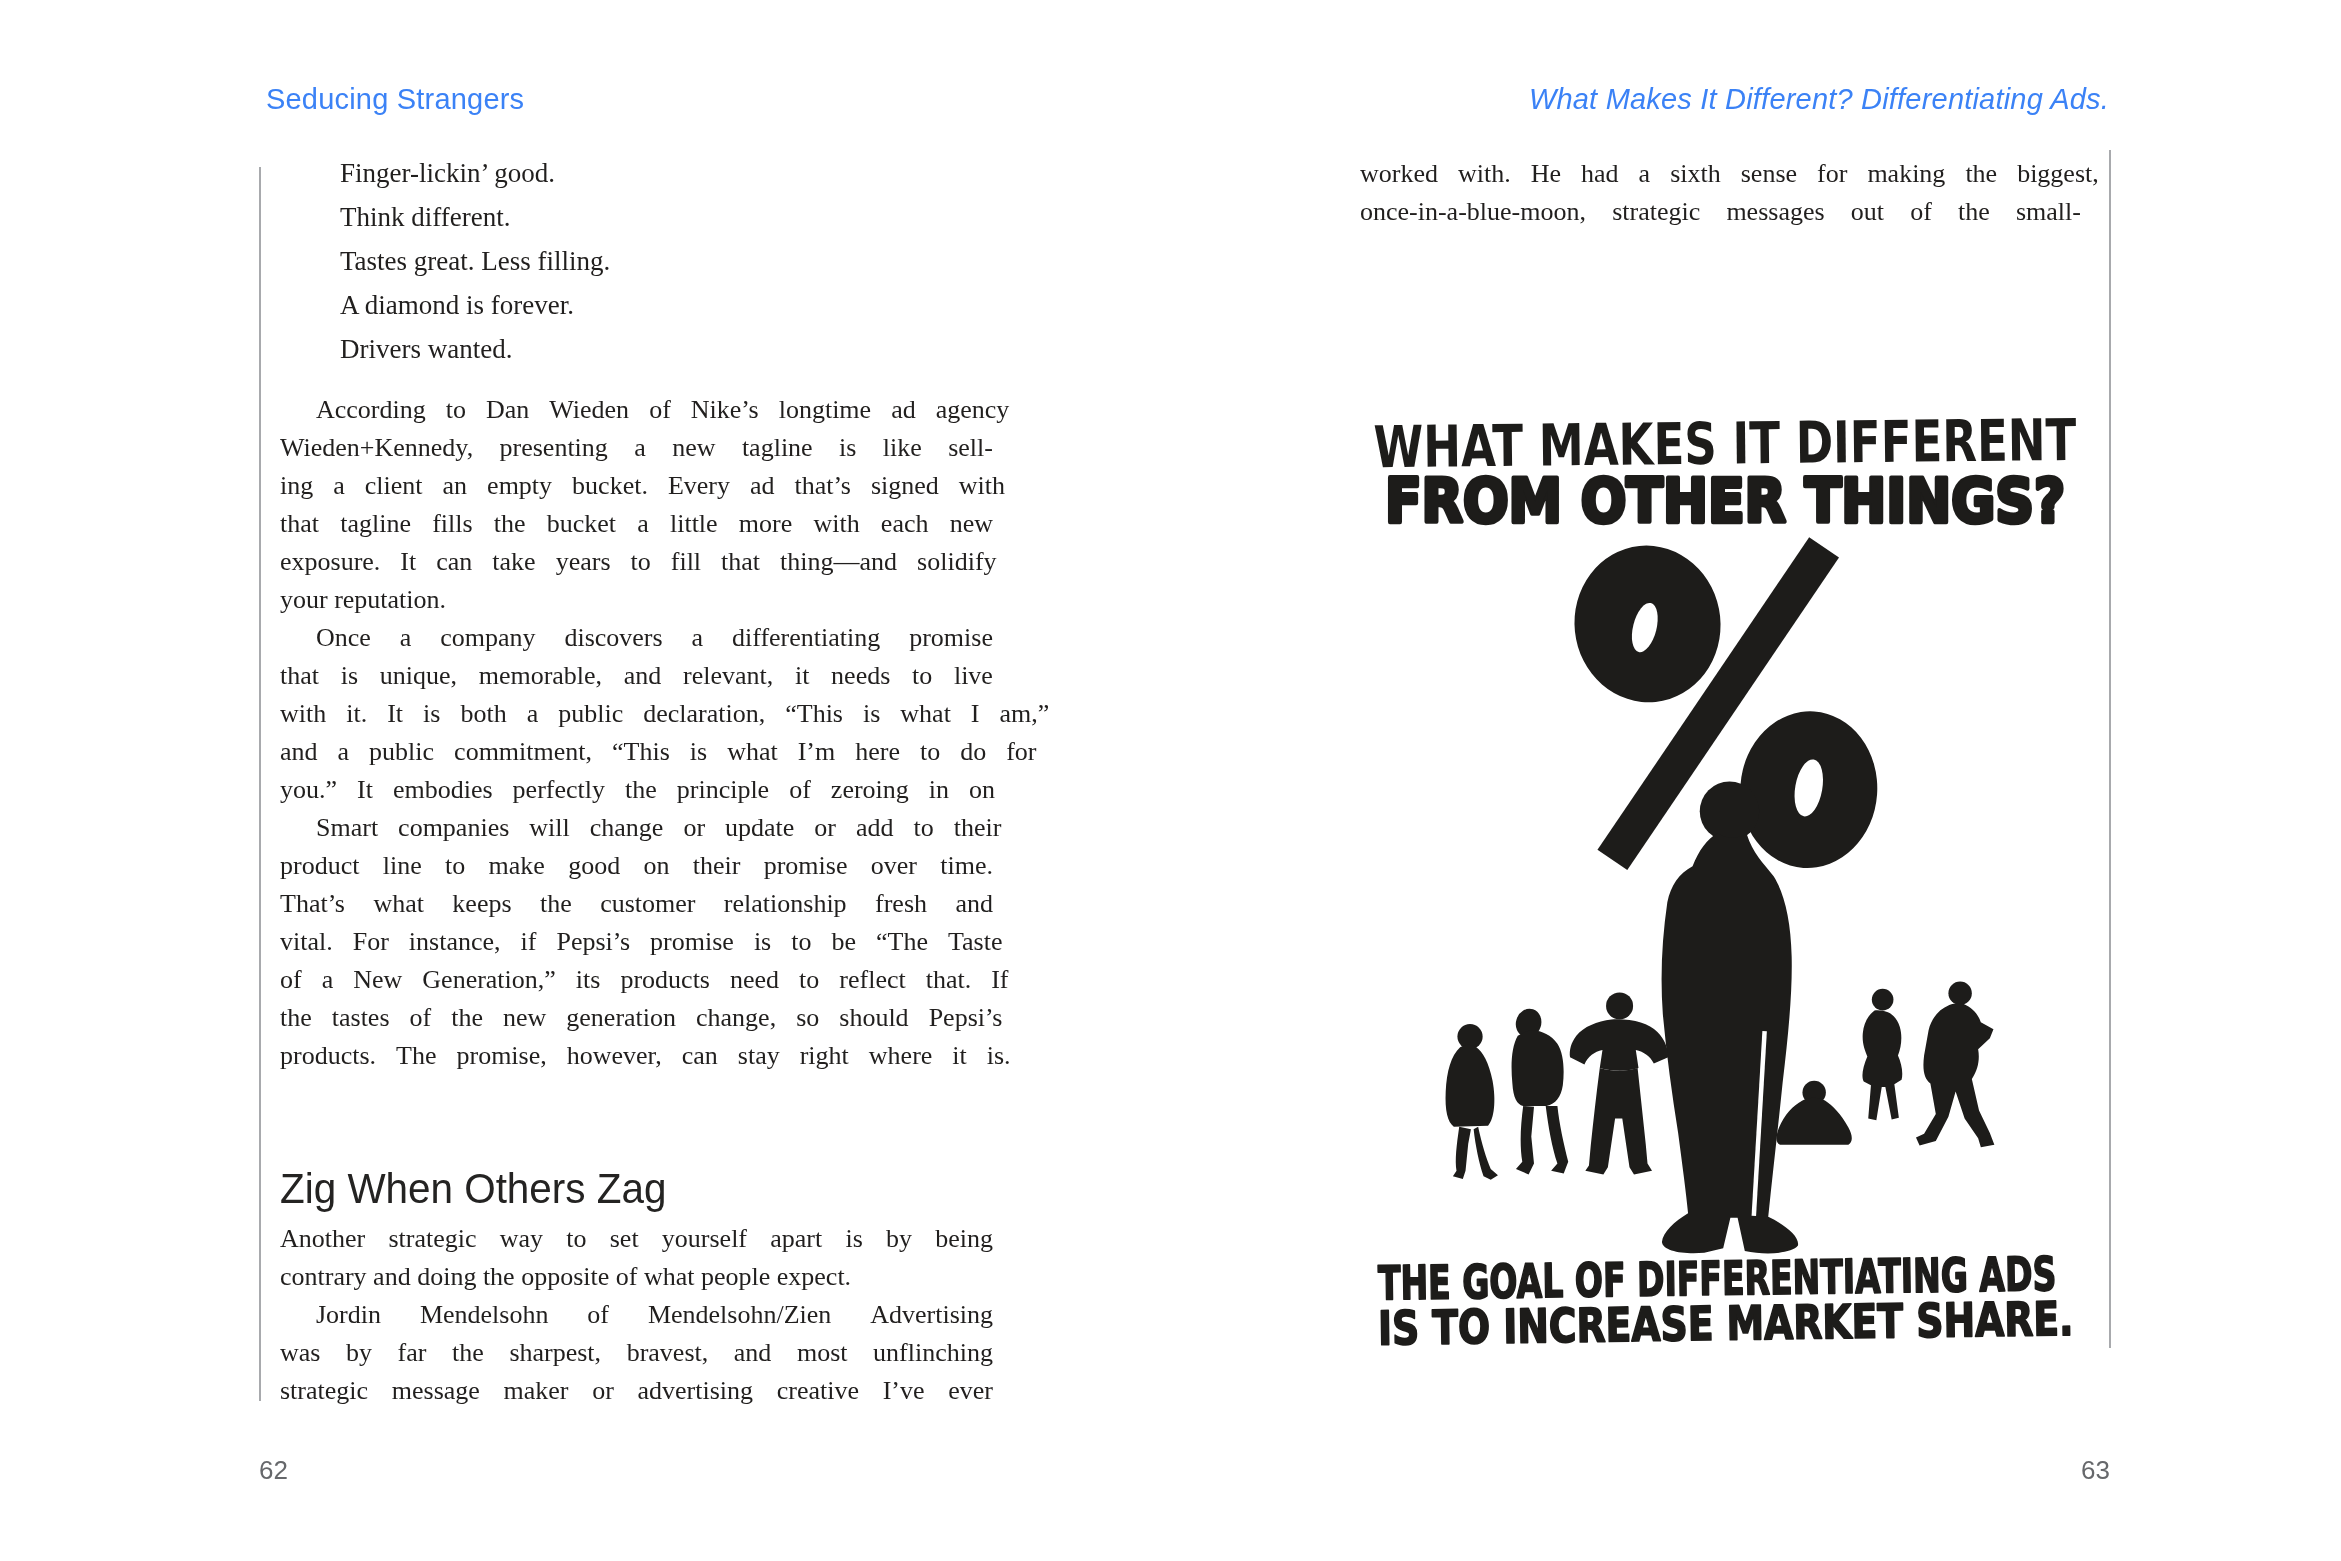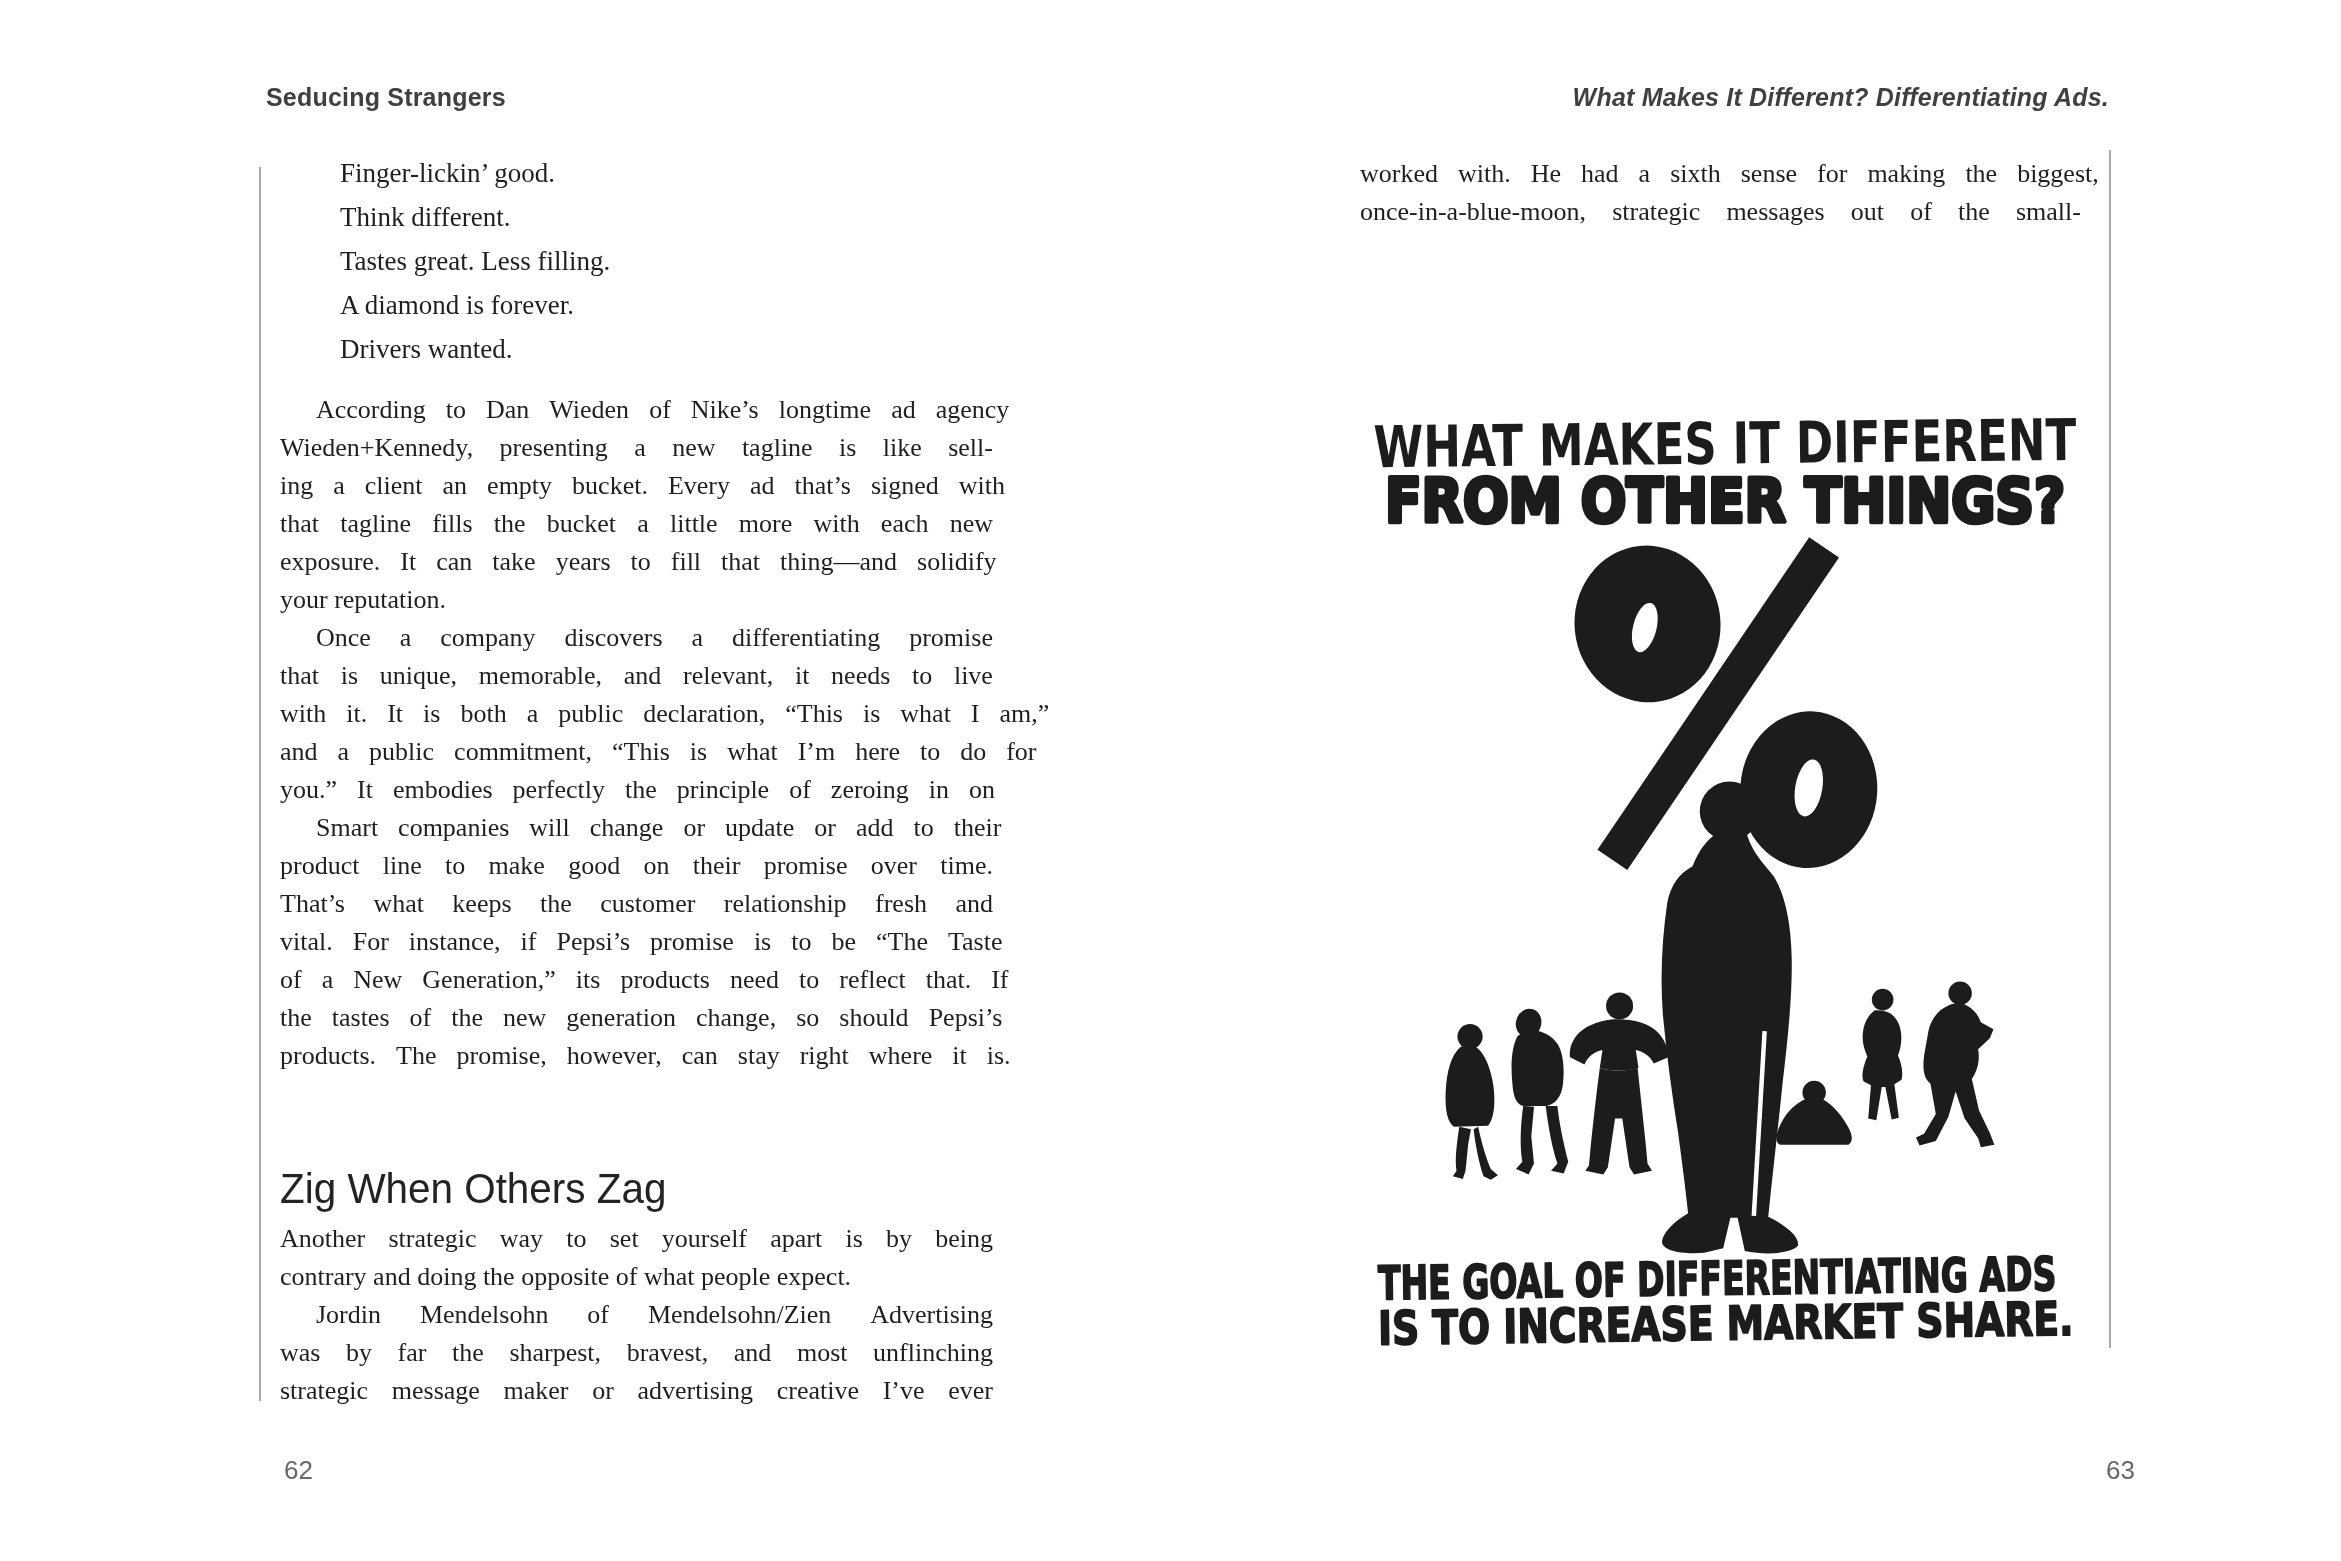--- a/index.html
+++ b/index.html
@@ -1,24 +1,24 @@
 <!DOCTYPE html>
 <html style="font-size:14.4px"><head>
 <meta charset="utf-8">
 <style>
   * { margin:0; padding:0; box-sizing:border-box; }
   html,body { width:2342px; height:1561px; background:#ffffff; overflow:hidden;
               font-family:"Liberation Serif", serif; }
   .abs { position:absolute; }
 
-  .runhead { font-family:"Liberation Sans", sans-serif; font-weight:bold;
-             font-size:25px; color:#404040; letter-spacing:0.2px; }
+  .runhead { font-family:"Liberation Sans", sans-serif; font-weight:normal;
+             font-size:29px; color:#3b82f6; letter-spacing:0.2px; }
   .runhead.it { font-style:italic; }
 
-  .pagenum { font-family:"Liberation Sans", sans-serif; font-size:26px; color:#66686b;margin-left:25px; }
+  .pagenum { font-family:"Liberation Sans", sans-serif; font-size:26px; color:#66686b; }
 
   .vrule { width:1.8px; background:#a8aaad; }
 
   .bodycol { color:#211f1e; font-size:26px; width:713px; }
   .bodycol .pline { height:38px; line-height:38px; white-space:nowrap; }
   .bodycol .pline.just { display:flex; justify-content:space-between;gap:20px; }
 
   .taglines { color:#211f1e; font-size:27px; }
   .taglines .pline { height:44px; line-height:44px; white-space:nowrap; }
 

